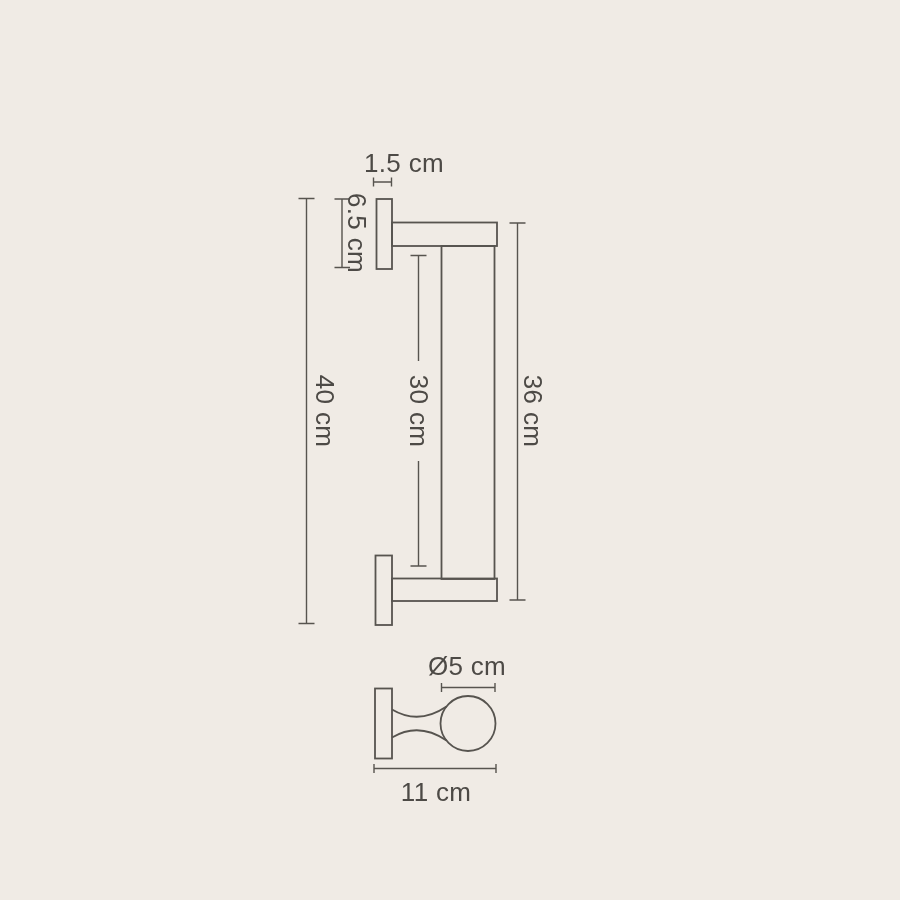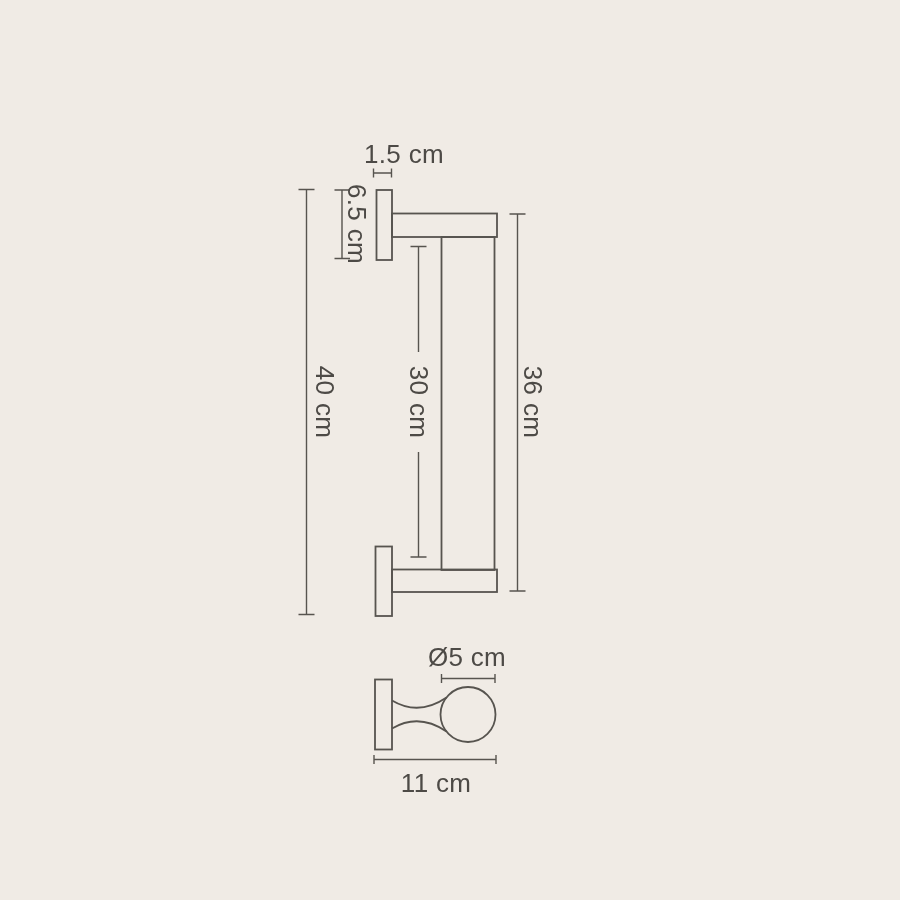--- a/index.html
+++ b/index.html
@@ -10,20 +10,21 @@
     width: 900px;
     height: 900px;
     background: var(--background, #f0ebe5);
     font-family: "Liberation Sans", sans-serif;
     overflow: hidden;
   }
   .canvas {
     position: relative;
     width: 900px;
     height: 689px;
+    margin-top: 9px;
   }
   svg { display: block; }
   .obj {
     fill: none;
     stroke: var(--line, #57544f);
     stroke-width: 1.8;
     stroke-linecap: butt;
   }
   .dim {
     fill: none;

